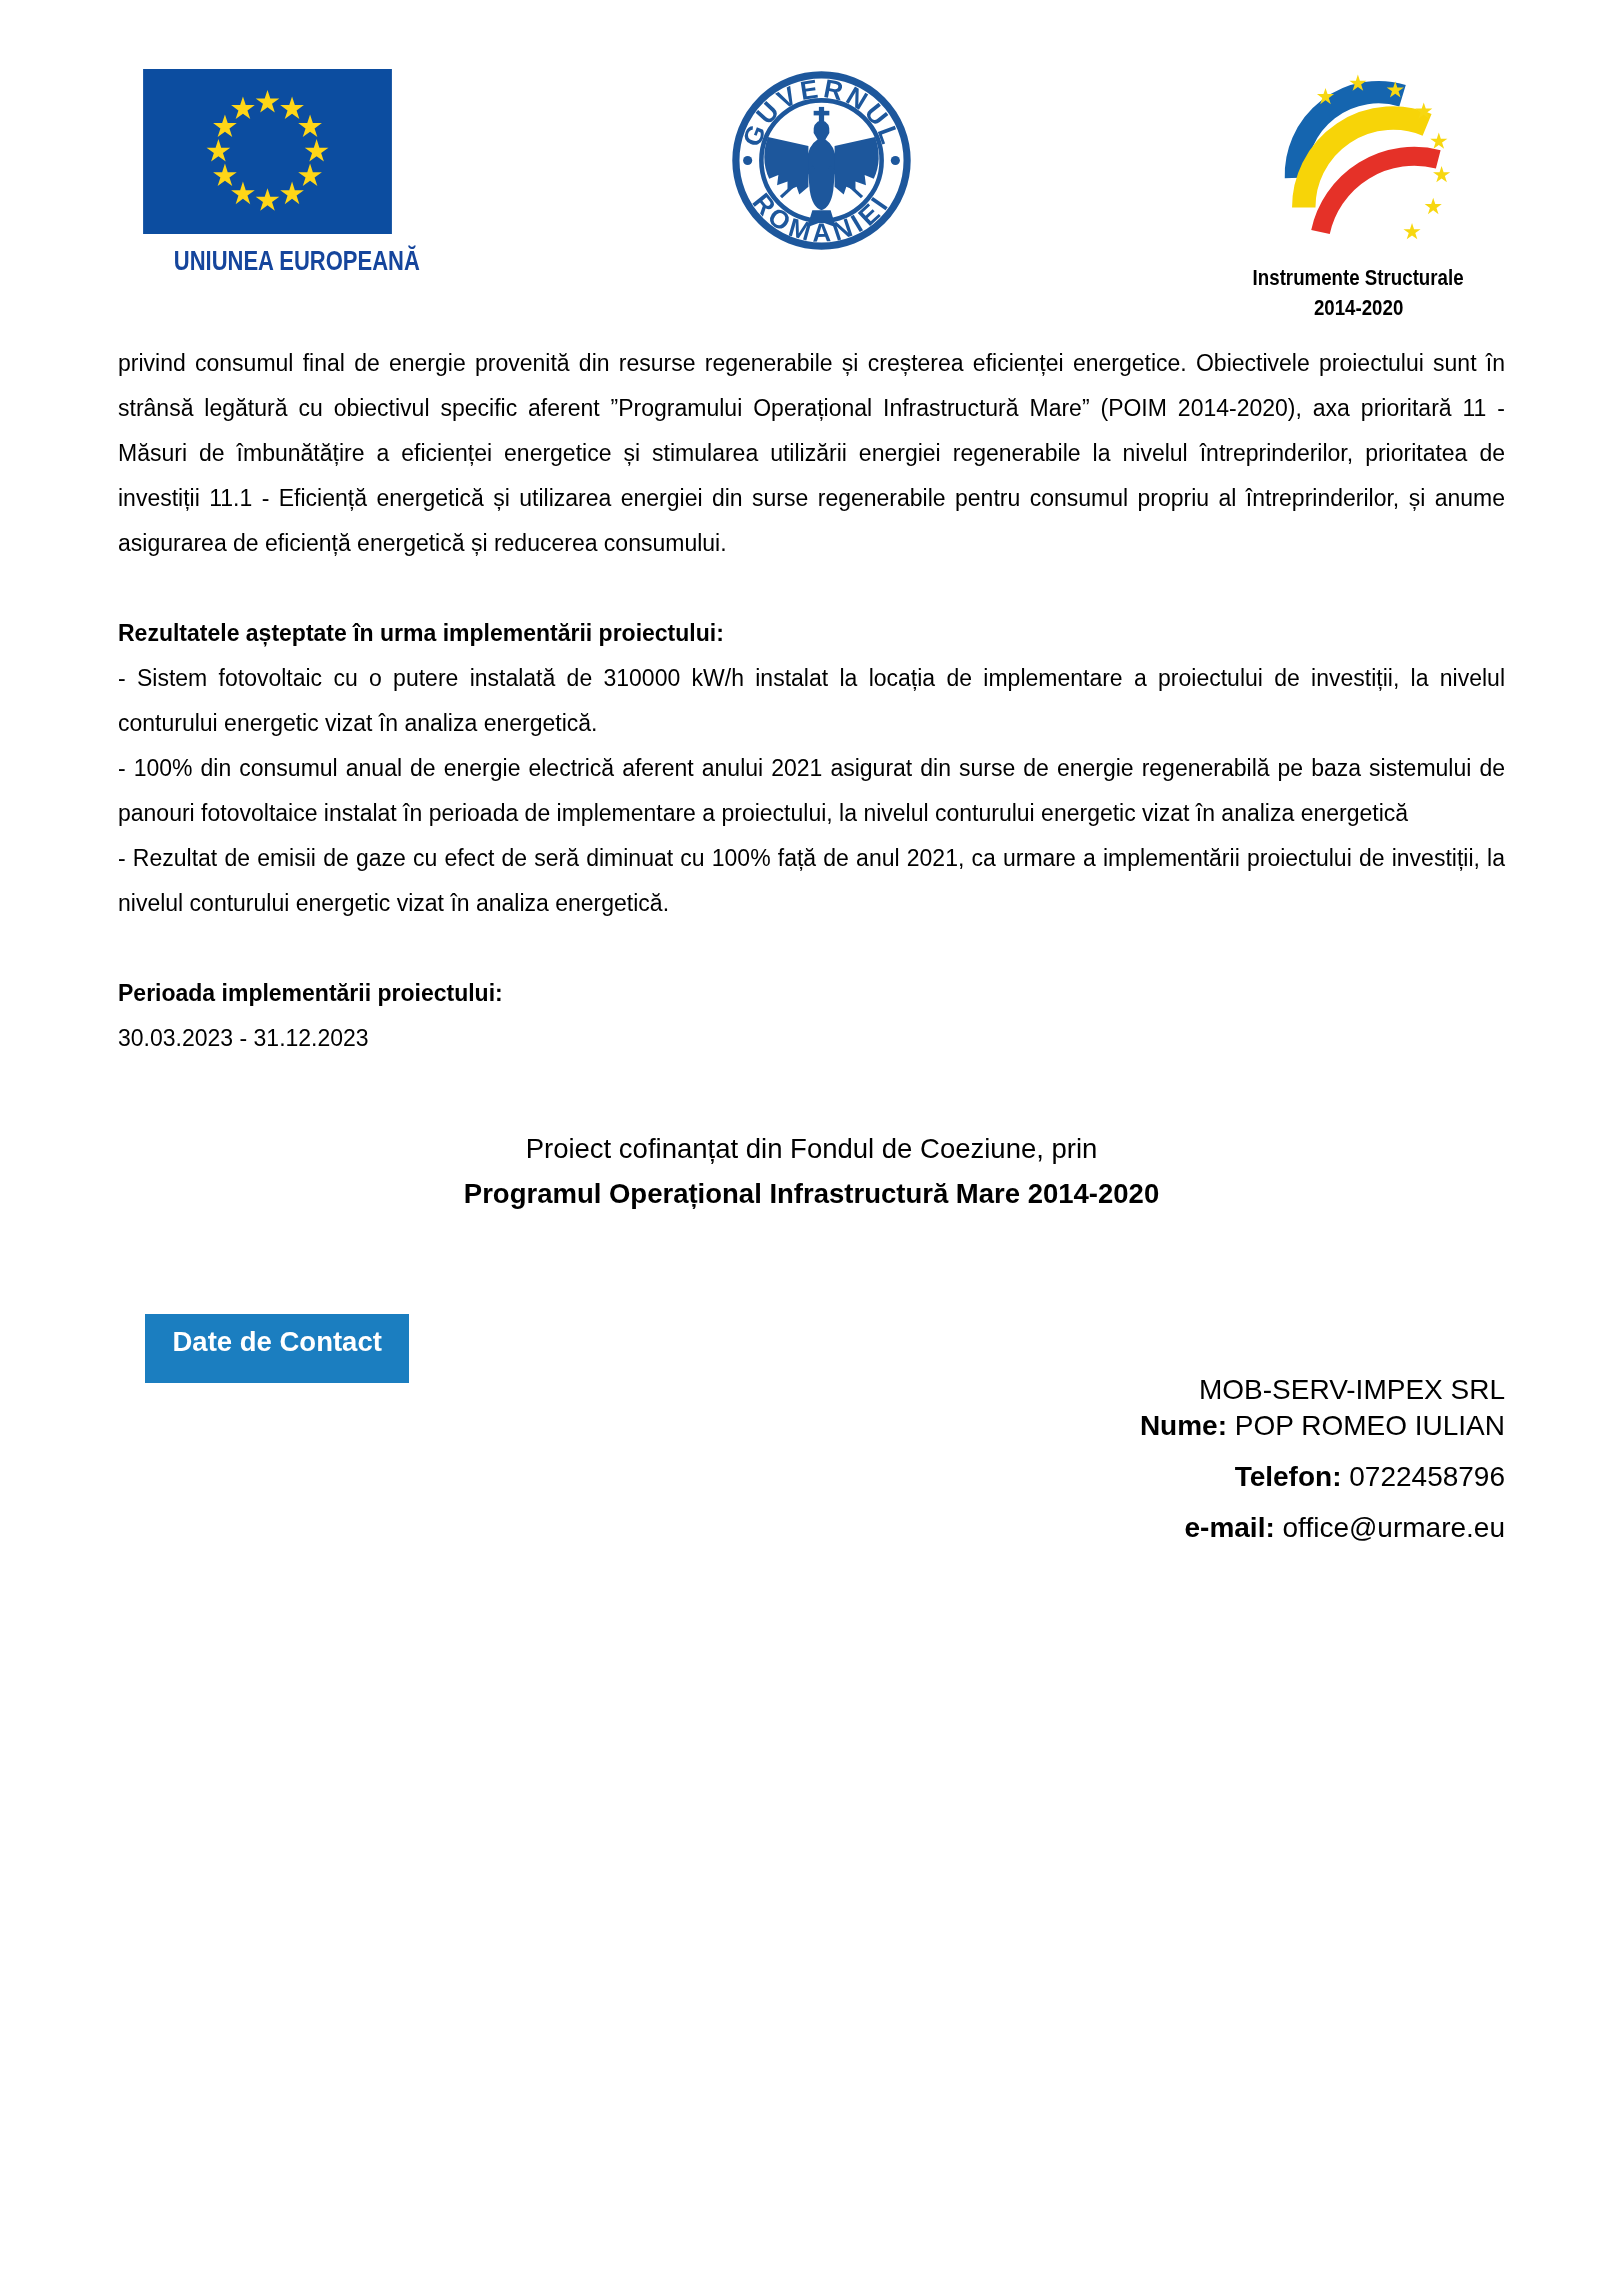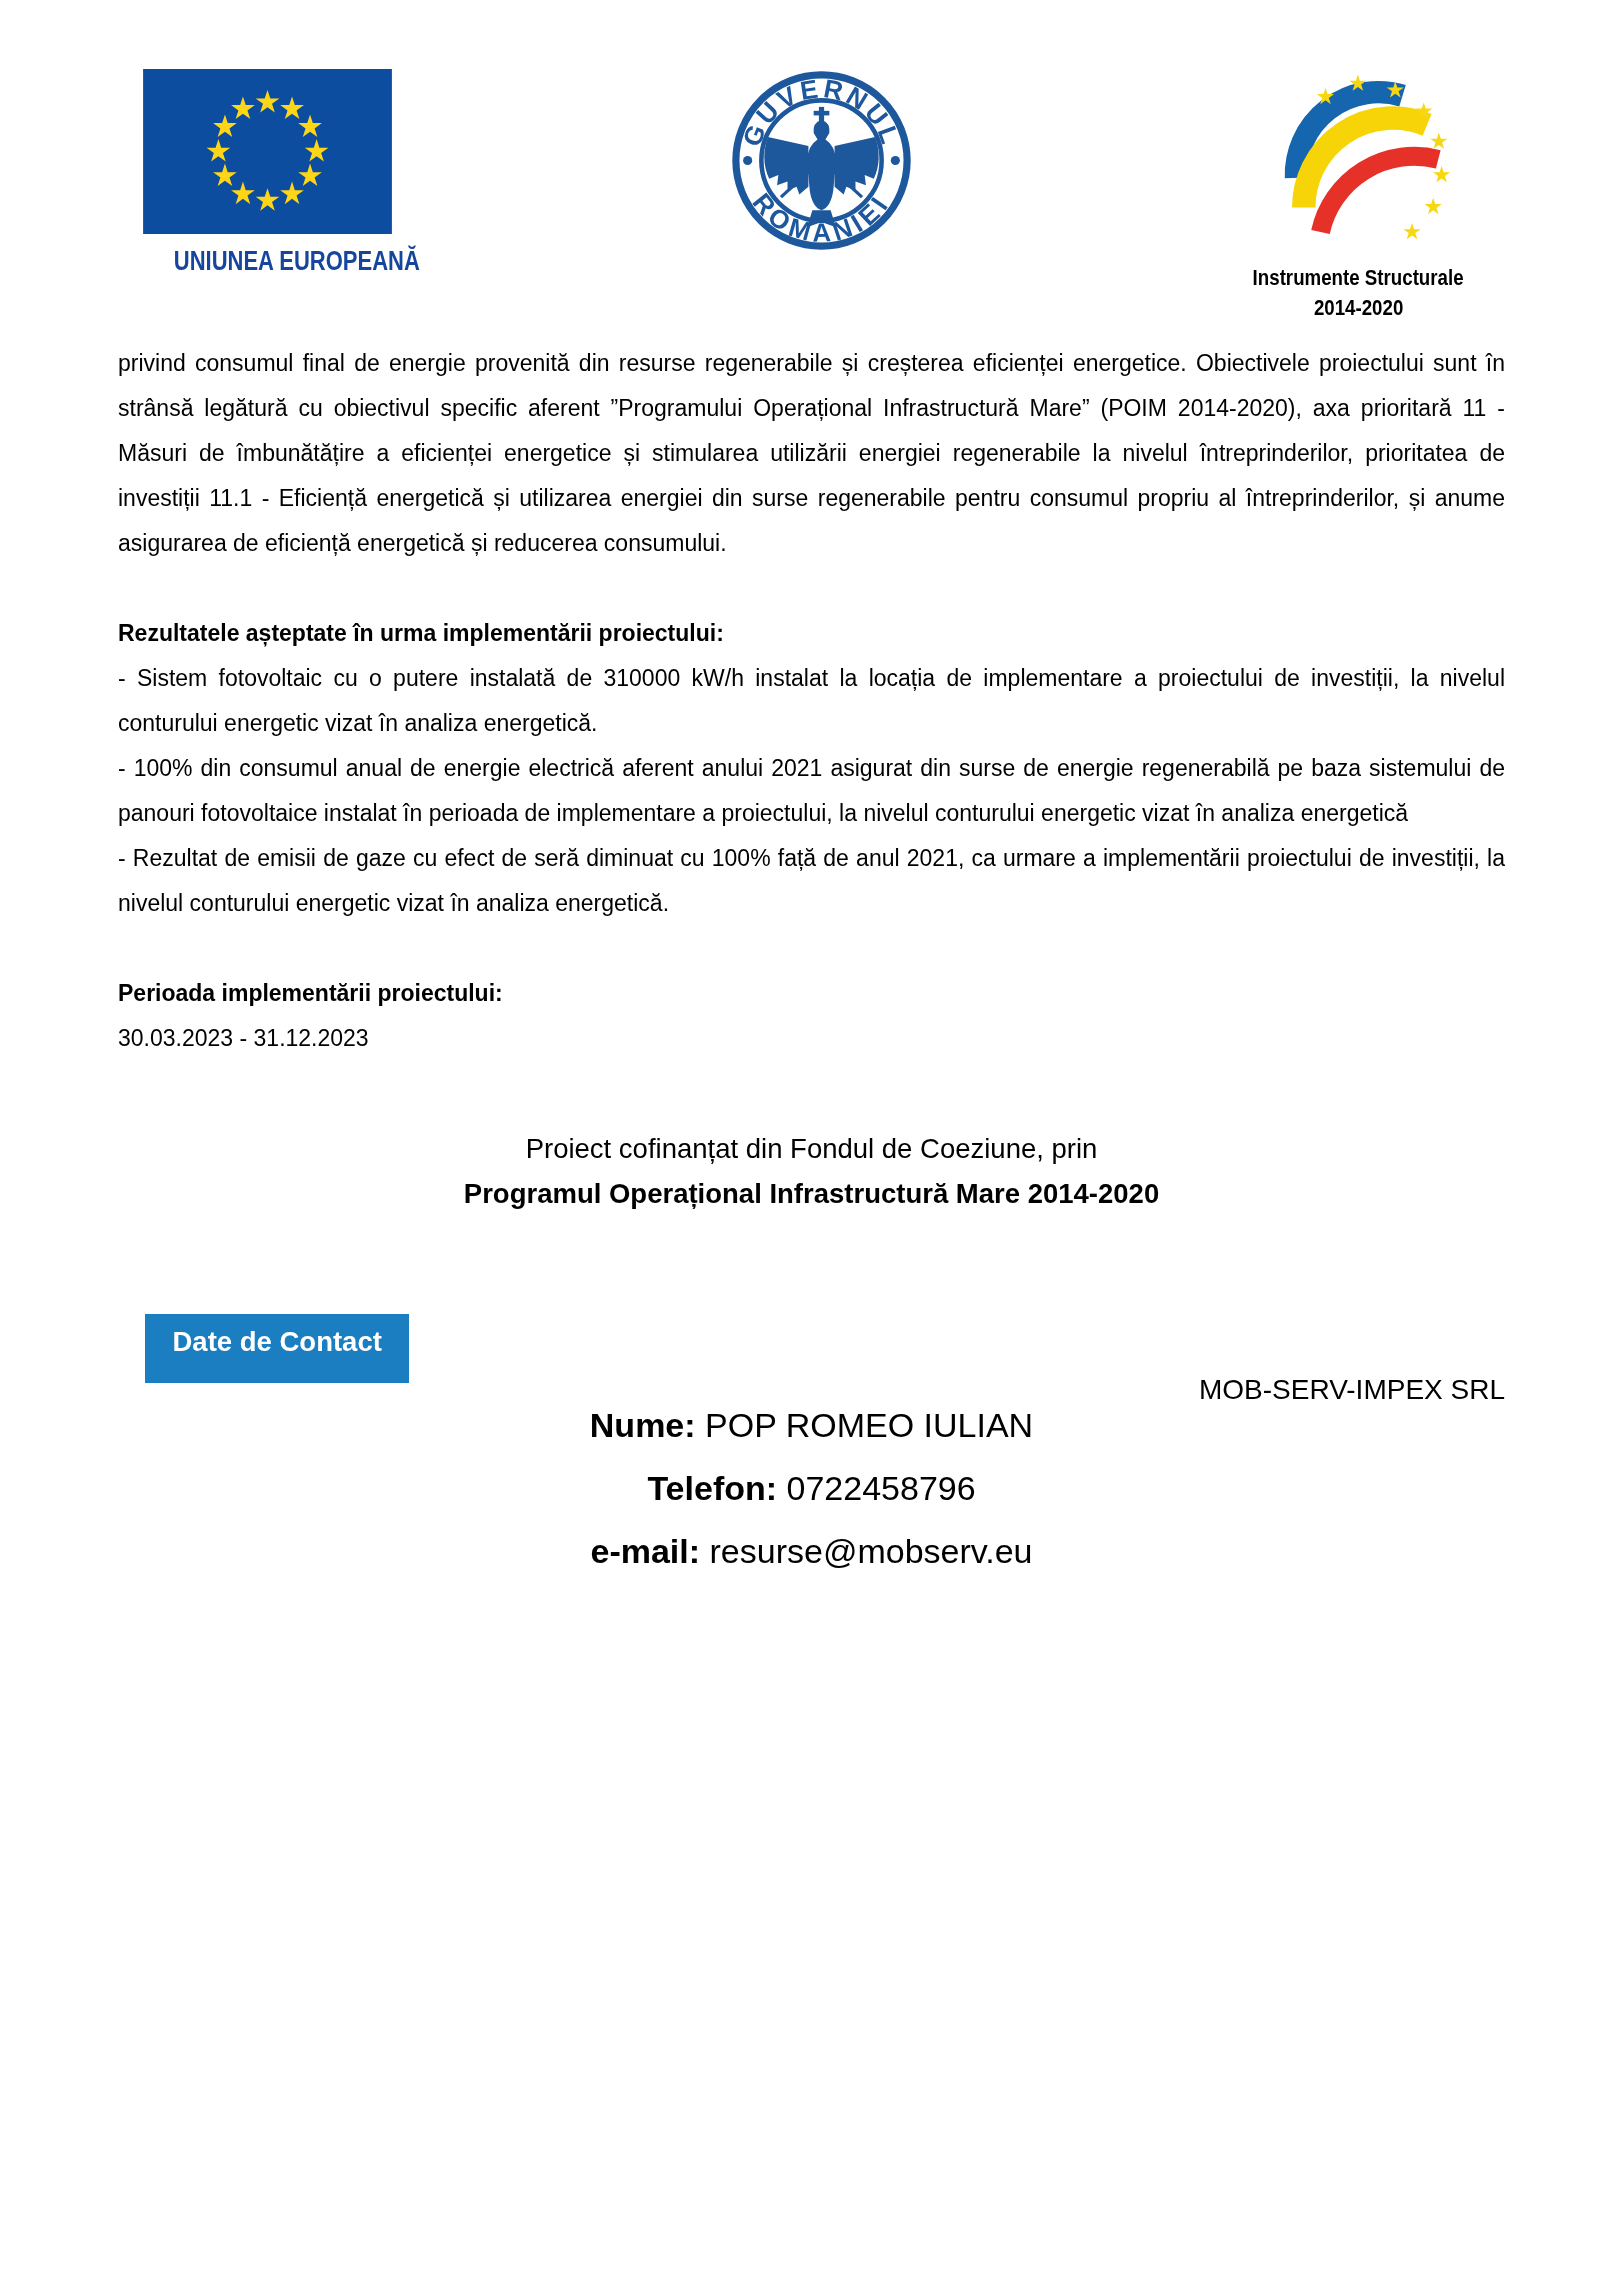--- a/index.html
+++ b/index.html
@@ -67,21 +67,21 @@
     font-weight:bold;
   }
   .company{
     position:absolute;
     top:60px;
     right:0;
     font-size:28px;
     color:#000;
   }
   .contact-rows{margin-top:17px;}
-  .contact-row{margin:12px;font-size:34px;line-height:51px;text-align:center;}
+  .contact-row{margin:0;font-size:28px;line-height:51px;text-align:right;}
 </style>
 </head>
 <body>
 
 <div class="page">
 
   <header class="logos">
 
     <div class="eu-logo">
       <svg class="eu-flag" width="249" height="165" viewBox="0 0 380 252" xmlns="http://www.w3.org/2000/svg">
@@ -179,19 +179,19 @@
     </div>
 
     <section class="contact">
       <div class="badge">
         <span>Date de Contact</span>
       </div>
       <div class="company">MOB-SERV-IMPEX SRL</div>
       <div class="contact-rows">
         <p class="contact-row"><span class="bold">Nume:</span> <span>POP ROMEO IULIAN</span></p>
         <p class="contact-row"><span class="bold">Telefon:</span> <span>0722458796</span></p>
-        <p class="contact-row"><span class="bold">e-mail:</span> <span>resurse@mobserv.eu</span></p>
+        <p class="contact-row"><span class="bold">e-mail:</span> <span>office@urmare.eu</span></p>
       </div>
     </section>
 
   </main>
 </div>
 
 
 </body></html>

